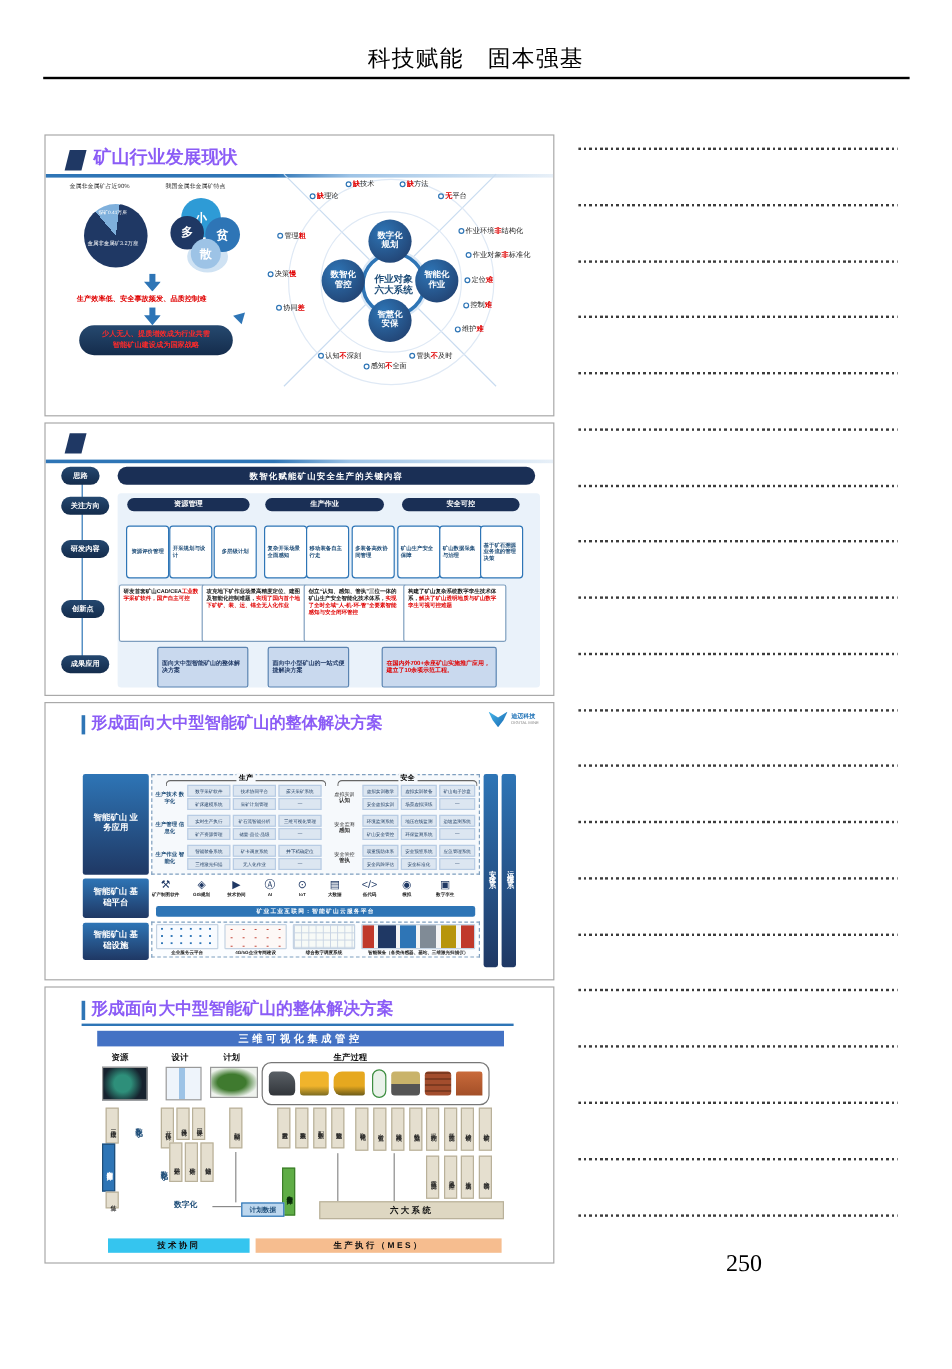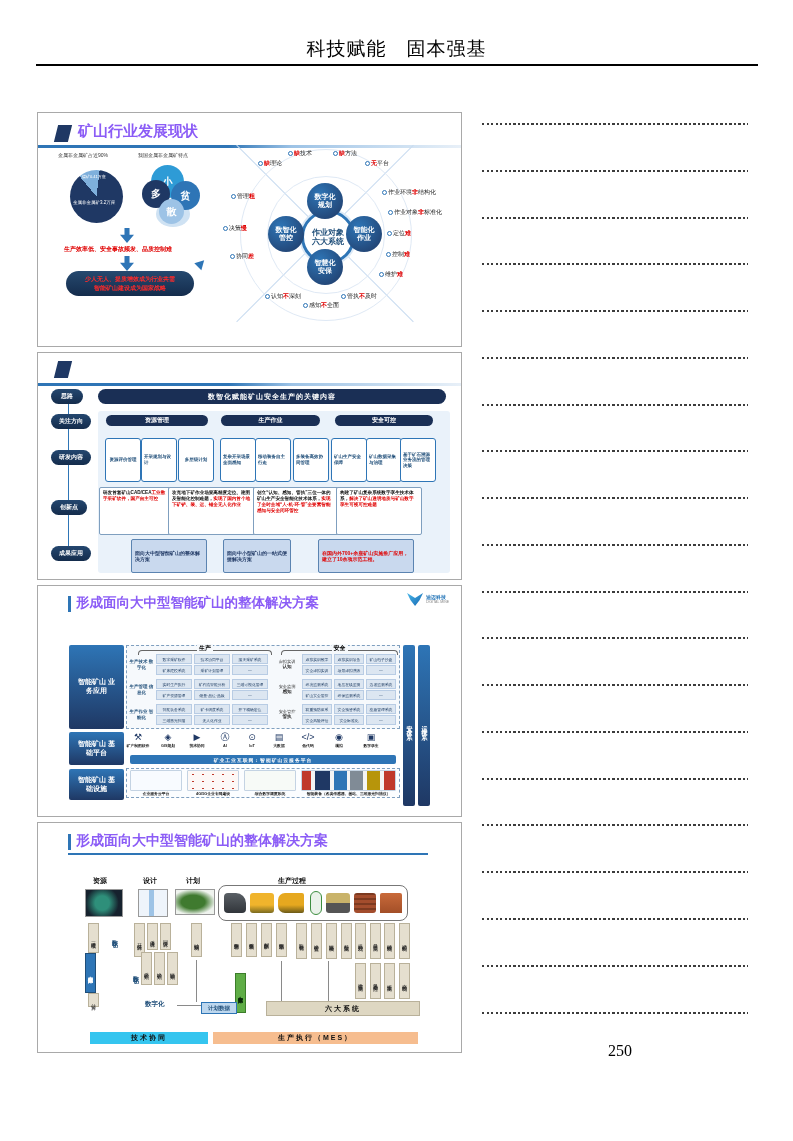--- a/index.html
+++ b/index.html
@@ -3,21 +3,21 @@
 <meta charset="utf-8">
 <style>
   html,body{margin:0;padding:0;background:#fff;}
   .page{position:relative;width:793px;height:1141px;background:#fff;overflow:hidden;
         font-family:"Liberation Sans","DejaVu Sans",sans-serif;}
   
   .hdr{position:absolute;left:0;top:36px;width:100%;text-align:center;
        font-family:"Liberation Serif","DejaVu Serif",serif;font-size:19px;color:#000;letter-spacing:1px;}
   .hdr-rule{position:absolute;left:36px;top:64px;width:722px;height:2px;background:#000;}
   .pageno{position:absolute;left:575px;top:1042px;width:90px;text-align:center;
-          font-family:"Liberation Serif","DejaVu Serif",serif;font-size:16px;color:#000;}
+          font-family:"Liberation Serif","DejaVu Serif",serif;font-size:20px;color:#000;}
   .notes{position:absolute;left:482px;top:0;width:266px;height:1141px;}
   .note-line{position:absolute;left:0;width:266px;height:2px;
              background:repeating-linear-gradient(90deg,#3c3c3c 0 2.2px,transparent 2.2px 4.5px);}
   
   .slide{position:absolute;left:37px;width:423px;background:#fff;border:1px solid #a9a9a9;overflow:hidden;}
   #s1{top:112px;height:233px}#s2{top:352px;height:226px}#s3{top:585px;height:230px}#s4{top:822px;height:229px}
   .s-title{position:absolute;font-weight:bold;color:#8b5cf6;white-space:nowrap;}
   .t-icon{position:absolute;background:#1f3864;transform:skewX(-14deg);}
   .rd{color:#e00000;font-weight:bold;}
   
@@ -472,20 +472,21 @@
     <div class="vbar" style="left: 365px;">安全体系</div>
         <div class="vbar" style="left: 380px;">运维体系</div>
       </div>
   </section>
 
   <section class="slide" id="s4">
     <div class="tb" style="left:30px;top:11px;height:16px"></div>
     <div class="s-title" style="left:38px;top:9px;font-size:14px">形成面向大中型智能矿山的整体解决方案</div>
     <div class="u4"></div>
 
+    <div class="bar4">三维可视化集成管控</div>
     <div>
 
     <div class="hdr4" style="left: 55px;">资源</div>
         <div class="hdr4" style="left: 105px;">设计</div>
         <div class="hdr4" style="left: 148px;">计划</div>
         <div class="hdr4" style="left: 240px;">生产过程</div>
       </div>
 
     <div class="imgbox map" style="left:47px;top:66px;width:38px;height:28px"></div>
     <div class="imgbox design" style="left:100px;top:66px;width:30px;height:28px"></div>

